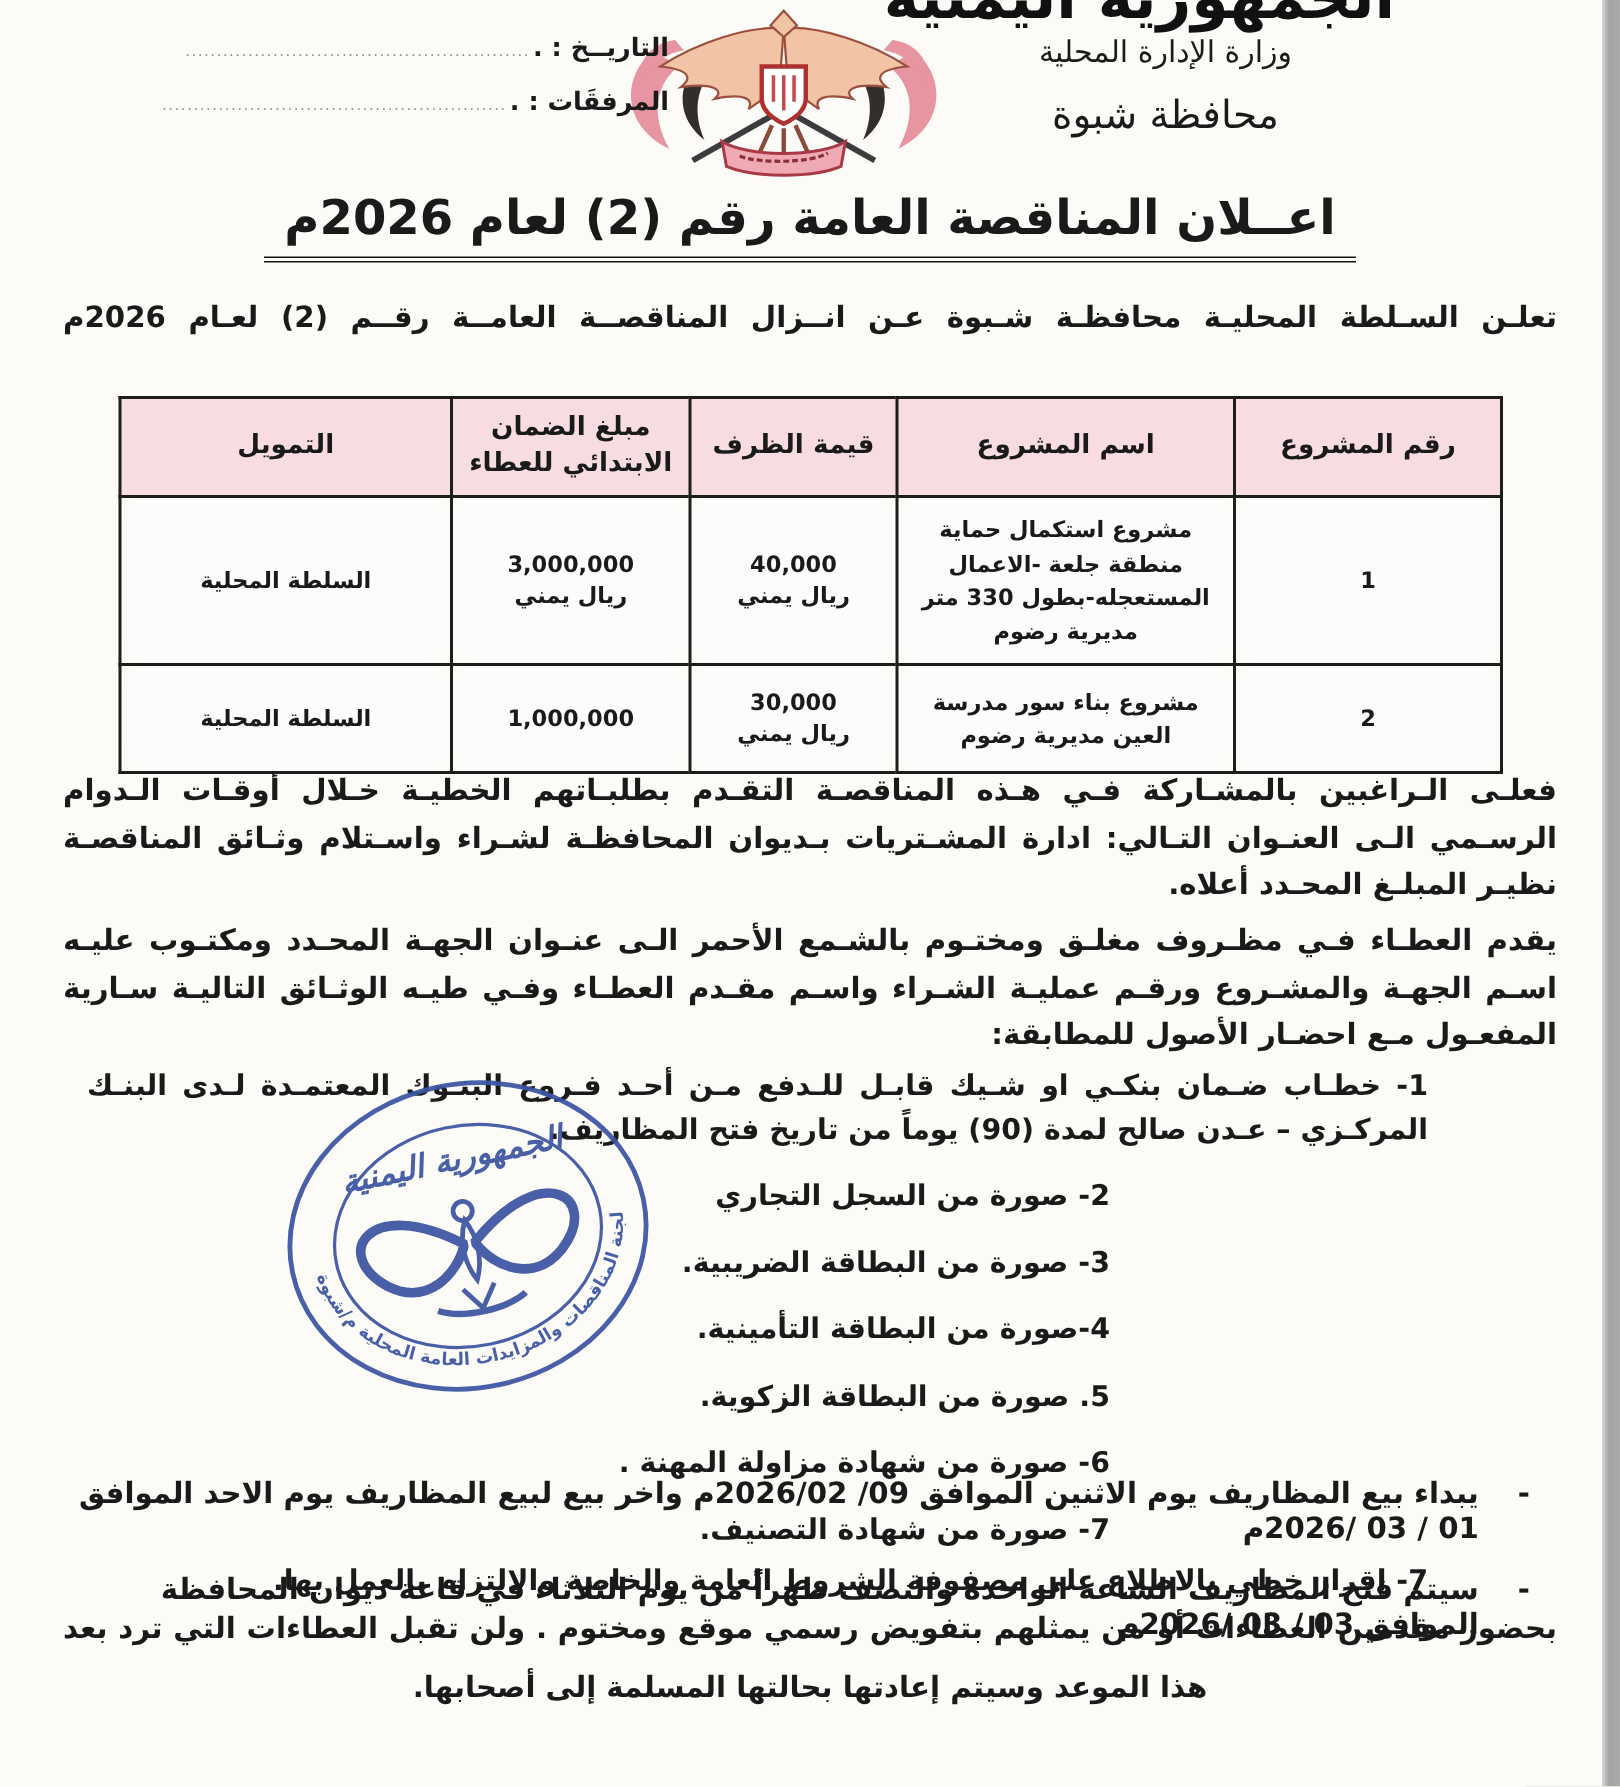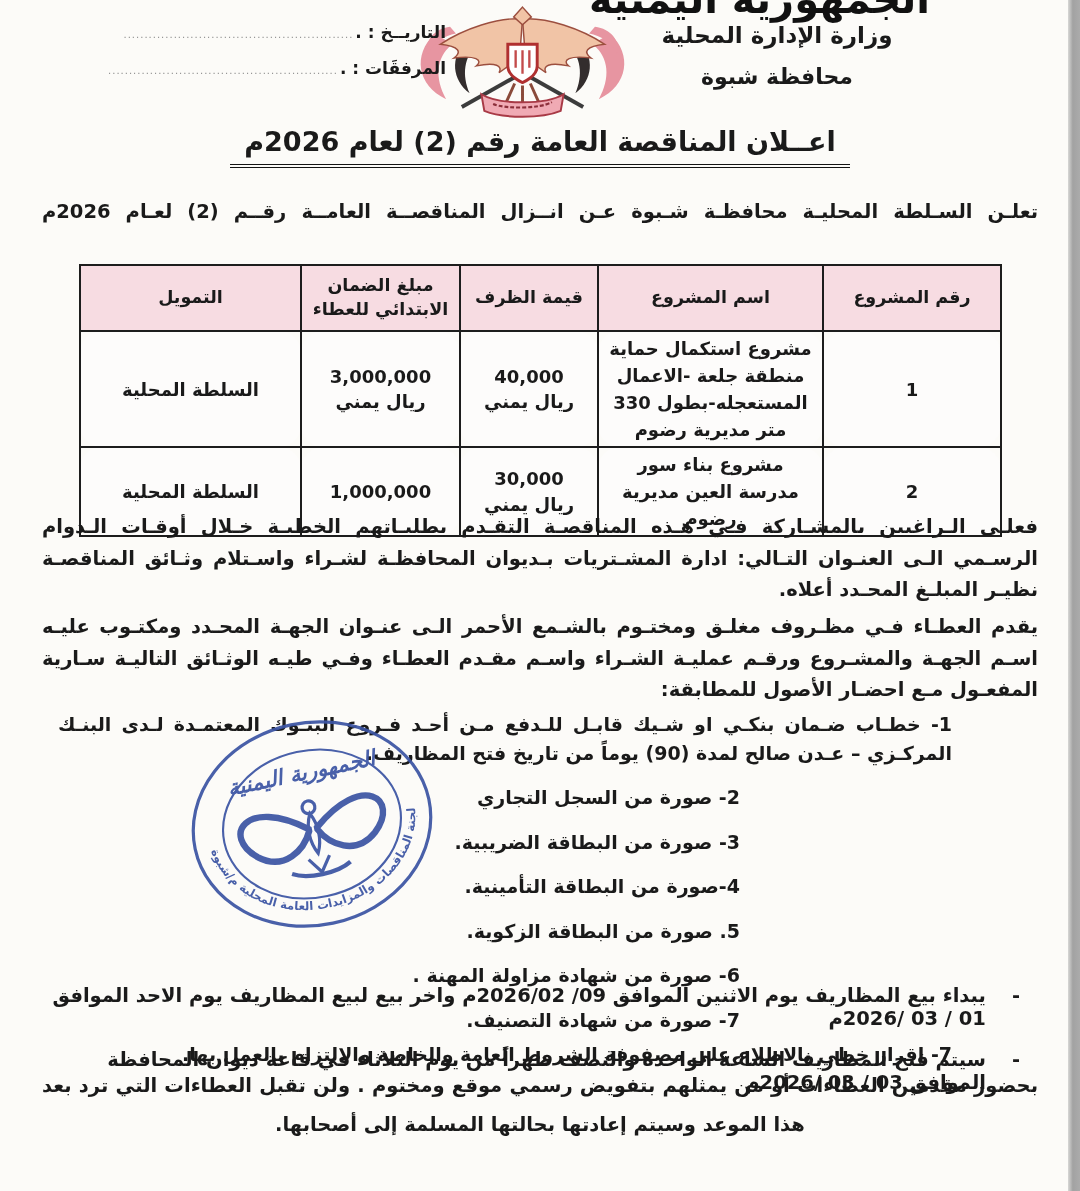--- a/index.html
+++ b/index.html
@@ -7,50 +7,50 @@
     position:relative;width:1080px;height:1191px;margin:0 auto;
     background:#fcfbf8;overflow:hidden;color:#1a1a1a;direction:rtl;
     font-family:"DejaVu Sans","Liberation Sans",sans-serif;
   }
   .scan-edge{position:absolute;top:0;right:0;width:12px;height:100%;
     background:linear-gradient(90deg,#d8d8d6,#a2a2a2 40%,#ababab);}
   
   .top-callig{position:absolute;top:-24px;right:150px;width:340px;text-align:center;
     font-size:40px;font-weight:800;color:#111;letter-spacing:1px;white-space:nowrap;}
   .hdr-right{position:absolute;top:22px;right:178px;width:250px;text-align:center;}
-  .ministry{font-size:23px;font-weight:700;}
-  .governorate{font-size:22px;font-weight:700;margin-top:16px;}
+  .ministry{font-size:20px;font-weight:400;}
+  .governorate{font-size:26px;font-weight:400;margin-top:16px;}
   .hdr-left{position:absolute;top:14px;left:96px;width:350px;}
   .meta-row{display:flex;flex-direction:row;align-items:center;gap:2px;height:36px;}
   .meta-label{font-size:17px;font-weight:700;white-space:nowrap;}
   .meta-dots{font-size:10px;color:#909090;letter-spacing:1px;overflow:hidden;
     white-space:nowrap;max-width:230px;transform:translateY(2px);}
   .emblem{position:absolute;top:0px;left:405px;width:235px;height:120px;}
   
   .title-wrap{position:absolute;top:126px;left:0;right:0;text-align:center;}
-  .doc-title{display:inline-block;font-size:27px;font-weight:800;
+  .doc-title{display:inline-block;font-size:32px;font-weight:800;
     border-bottom:4px double #141414;padding:0 14px 7px;}
   
   .para{position:absolute;right:42px;left:42px;font-size:19.5px;font-weight:700;
     text-align:justify;line-height:1.62;}
   .intro{top:184px;margin-top:12px;}
   .intro .l1{display:block;text-align:justify;text-align-last:justify;}
   .intro .l2{display:block;margin-top:9px;text-align-last:right;}
   .p1{top:511px;}
   .p2{top:611px;}
   .closing{top:1066px;line-height:2.0;text-align-last:center;}
   .footer-sign{position:absolute;top:1150px;left:0;right:0;text-align:center;
     font-size:21.5px;font-weight:800;}
   
   .tbl{position:absolute;top:264px;right:78px;border-collapse:collapse;
     table-layout:fixed;width:921px;}
   .tbl th,.tbl td{border:2px solid #1d1d1d;text-align:center;vertical-align:middle;
     padding:3px 6px;font-weight:700;}
   .tbl th{background:#f7dce2;font-size:17.5px;height:58px;line-height:1.35;}
-  .tbl td{font-size:18px;background:#fdfcfb;border-radius:22px;}
+  .tbl td{font-size:15px;background:#fdfcfb;border-radius:22px;}
   .tbl tr.r0 td{height:104px;}
   .tbl tr.r1 td{height:64px;}
   .money{white-space:pre-line;line-height:1.4;}
   .projnum{font-size:20px;}
   .projname{font-size:17.5px;line-height:1.5;}
   
   .reqs{position:absolute;top:710px;right:128px;left:58px;font-size:19px;
     font-weight:700;line-height:1.5;}
   .req{margin-bottom:20px;}
   .req.first{text-align:justify;margin-bottom:10px;}

